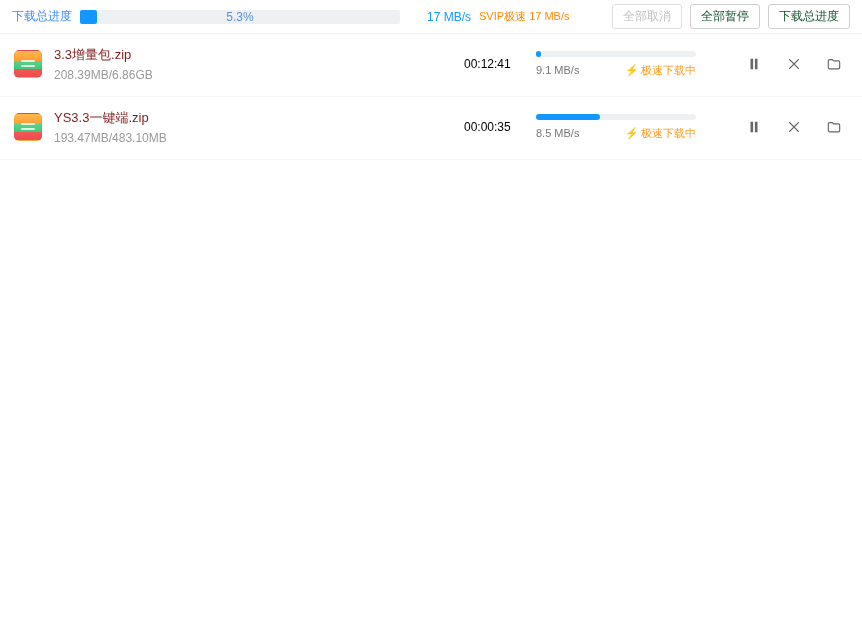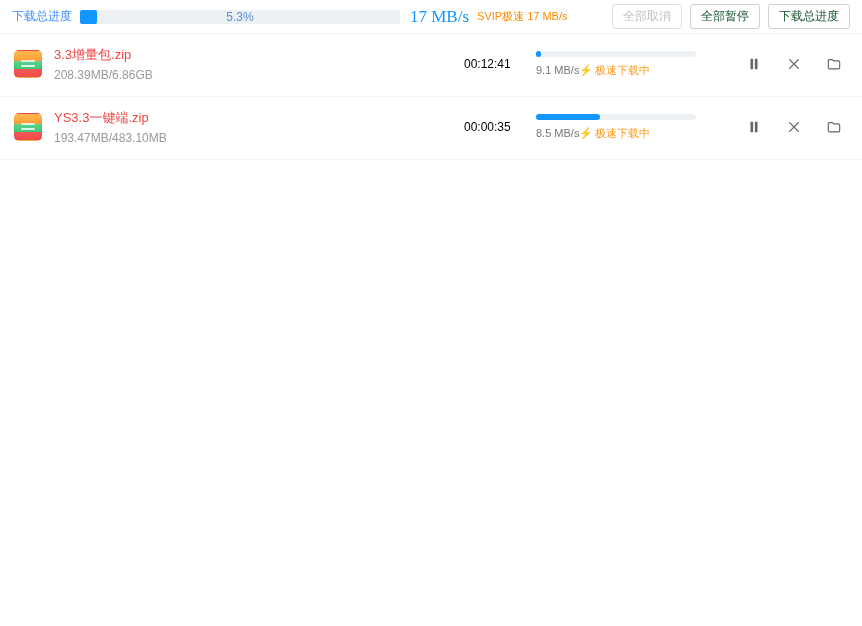--- a/index.html
+++ b/index.html
@@ -42,24 +42,23 @@
   }
   .header-progress-text {
     position: relative;
     width: 100%;
     text-align: center;
     color: #5a8fd6;
     font-size: 12px;
   }
   .header-speed {
     color: #1296ff;
-    font-size: 17px;
-    margin-left: 2px;
-    white-space: nowrap;
-    font-family: Liberation Serif, serif;
+    font-size: 12px;
+    margin-left: 19px;
+    white-space: nowrap;
   }
   .header-svip {
     color: #ff8a00;
     font-size: 11px;
     white-space: nowrap;
   }
   .header-spacer { flex: 1; }
   .btn {
     border: 1px solid #d0d0d0;
     background: #fff;
@@ -104,21 +103,21 @@
     transform: translateX(-50%);
     border-radius: 1px;
   }
   .file-icon::before { top: 9px; }
   .file-icon::after  { top: 14px; }
   .col-name {
     flex: 1 1 280px;
     min-width: 0;
   }
   .file-name {
-    color: #ef4444;
+    color: #7f1d1d;
     font-size: 13px;
     margin-bottom: 4px;
     white-space: nowrap;
     overflow: hidden;
     text-overflow: ellipsis;
   }
   .file-size {
     color: #9a9a9a;
     font-size: 12px;
   }
@@ -140,21 +139,21 @@
   }
   .row-bar-fill {
     position: absolute;
     left: 0; top: 0;
     height: 100%;
     background: #1296ff;
     border-radius: 3px;
   }
   .row-under {
     display: flex;
-    justify-content: flex-start;
+    justify-content: space-between;
     align-items: center;
     font-size: 11px;
   }
   .row-speed { color: #777; }
   .row-status { color: #ff9a1a; display: flex; align-items: center; gap: 2px; }
   .bolt {
     color: #ffb400;
     font-size: 11px;
   }
   .col-actions {

